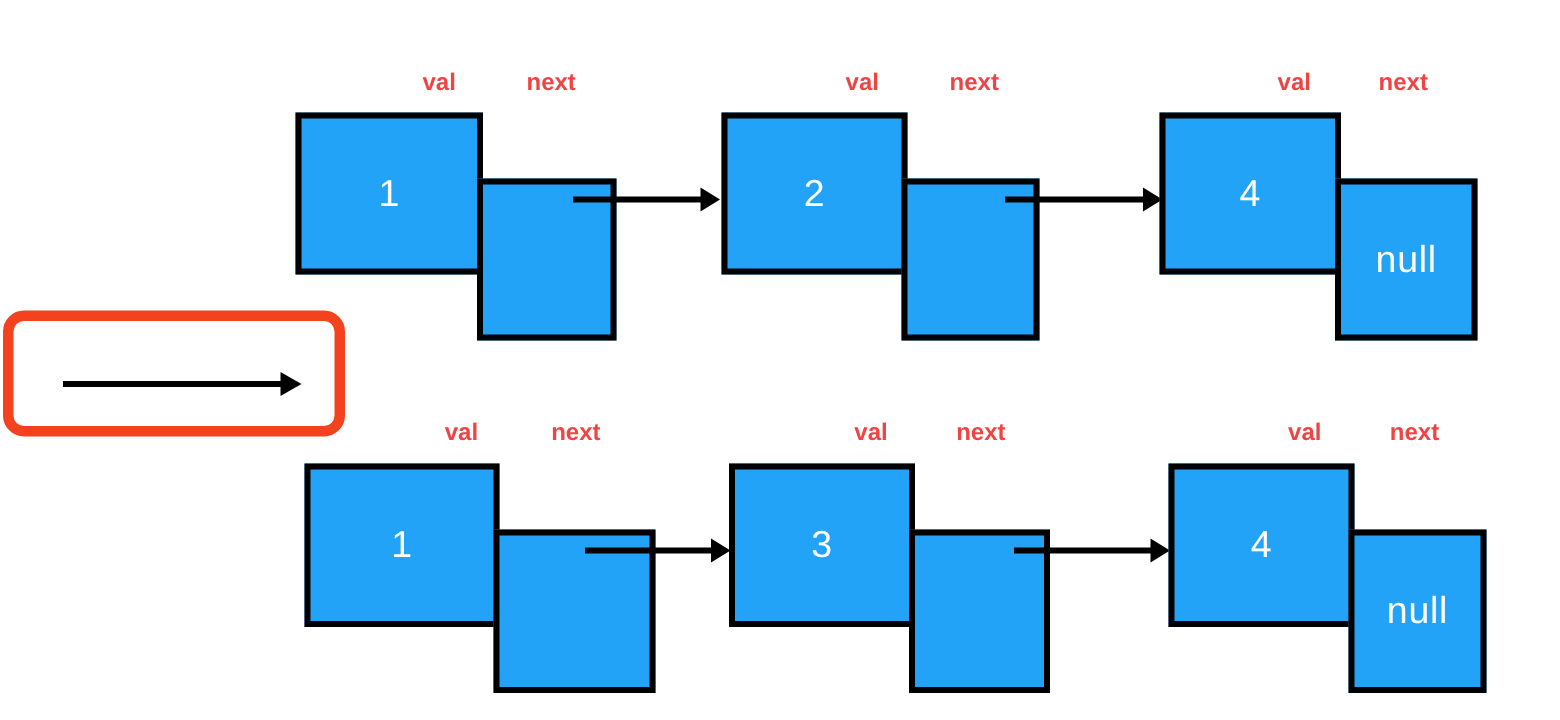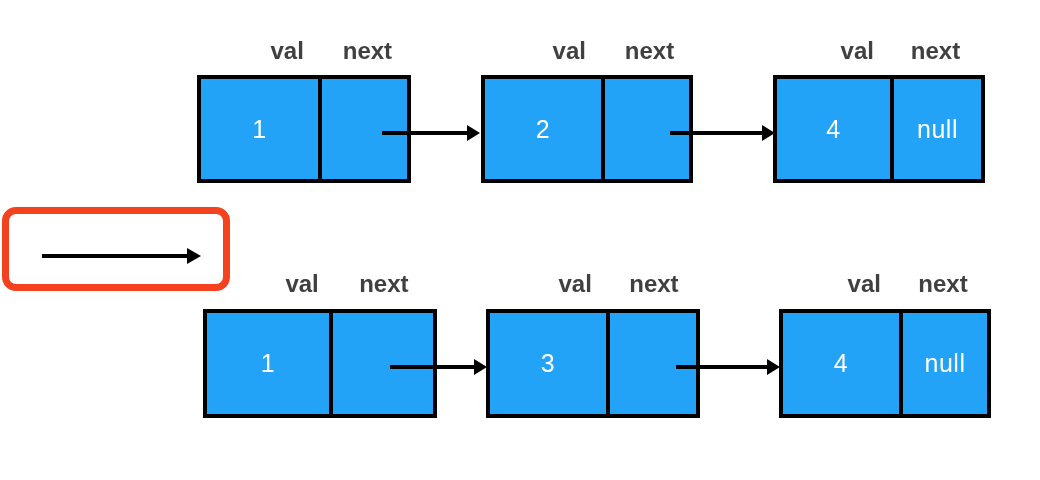--- a/index.html
+++ b/index.html
@@ -31,29 +31,29 @@
     display: flex;
     align-items: center;
     justify-content: center;
     color: #ffffff;
     font-size: 25px;
     font-weight: 400;
     font-family: "Liberation Sans", sans-serif;
     letter-spacing: 0.5px;
   }
   .cell.val-cell { }
-  .cell.next-cell { margin-left: -4px; }
+  .cell.next-cell { margin-left: -4px; margin-top: 44px; }
 
   
   .node-labels {
     position: absolute;
     display: flex;
-    font-size: 24px;
+    font-size: 16px;
     font-weight: bold;
-    color: #404040;
+    color: #ef4444;
     font-family: "Liberation Sans", sans-serif;
   }
   .node-labels span {
     display: flex;
     align-items: flex-end;
     justify-content: center;
     height: 32px;
   }
   .lbl-val { justify-content: flex-end !important; padding-right: 12px; }
   .lbl-next { justify-content: center !important; }

